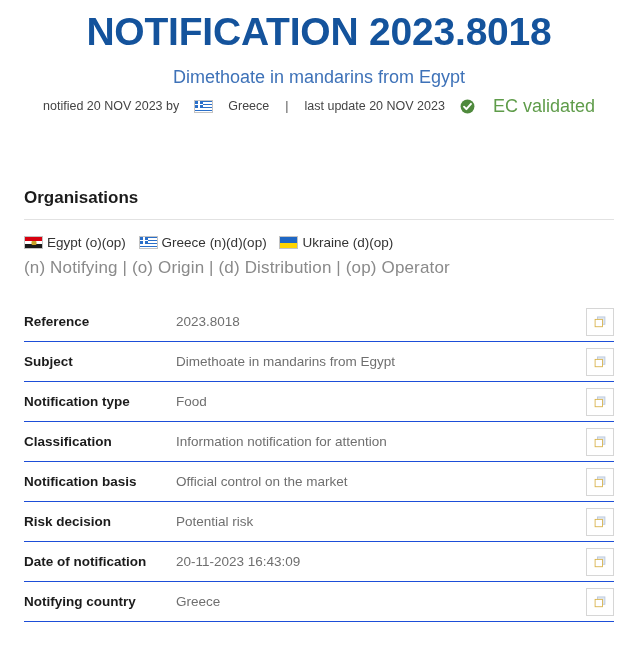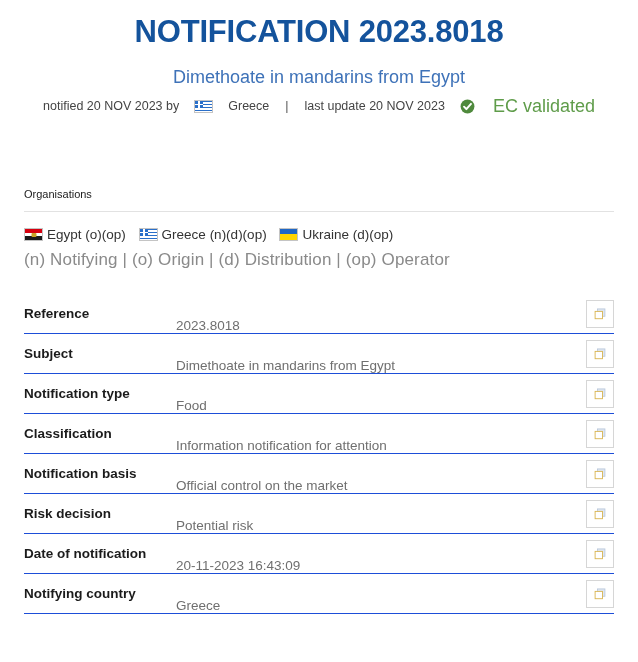--- a/index.html
+++ b/index.html
@@ -15,21 +15,21 @@
     overflow: hidden;
     position: relative;
   }
 
   
   .header {
     text-align: center;
     padding-top: 12px;
   }
   .notif-title {
-    font-size: 31px;
+    font-size: 39px;
     font-weight: bold;
     color: #14539c;
     letter-spacing: -0.2px;
     line-height: 40px;
     margin: 0;
   }
   .notif-subtitle {
     font-size: 18px;
     color: #3e72b8;
     line-height: 30px;
@@ -110,22 +110,22 @@
     height: 15px;
     vertical-align: -3px;
   }
 
   
   .org-section {
     margin: 0 24px;
     padding-top: 72px;
   }
   .org-heading {
-    font-size: 11px;
-    font-weight: normal;
+    font-size: 17px;
+    font-weight: bold;
     color: #1b1b1b;
     margin: 0 0 11px 0;
   }
   .org-divider {
     border: 0;
     border-top: 1px solid #e2e2e2;
     margin: 0 0 13px 0;
   }
   .org-list {
     font-size: 13.5px;
@@ -161,21 +161,21 @@
     font-weight: bold;
     color: #1b1b1b;
     display: flex;
     align-items: center;
     padding-right: 6px;
     box-sizing: border-box;
   }
   .detail-value-wrap {
     flex: 1 1 auto;
     display: flex;
-    align-items: flex-end;
+    align-items: center;
     min-width: 0;
     gap: 37px;
   }
   .detail-value {
     flex: 1 1 auto;
     font-size: 13.5px;
     color: #6f6f6f;
     display: flex;
     align-items: center;
     padding-left: 5px;

